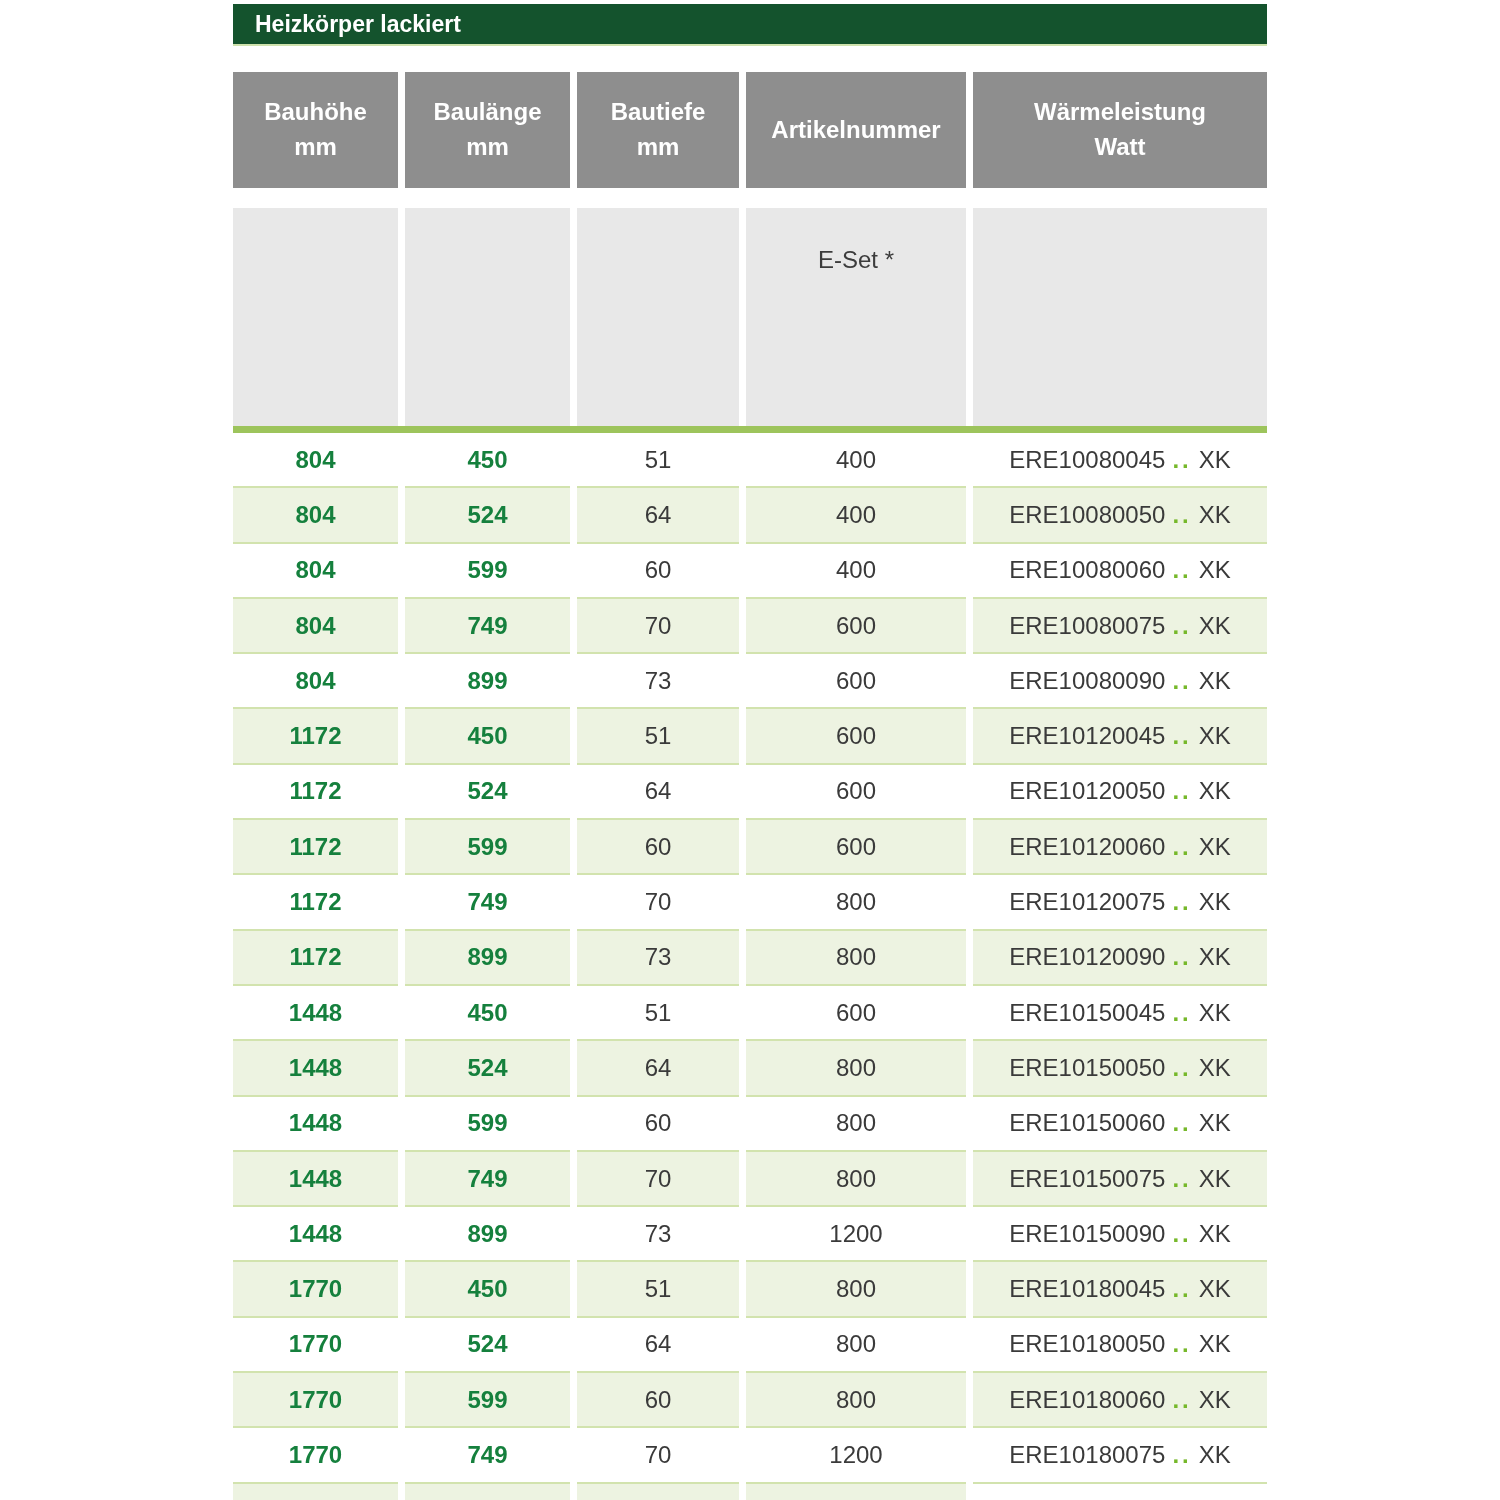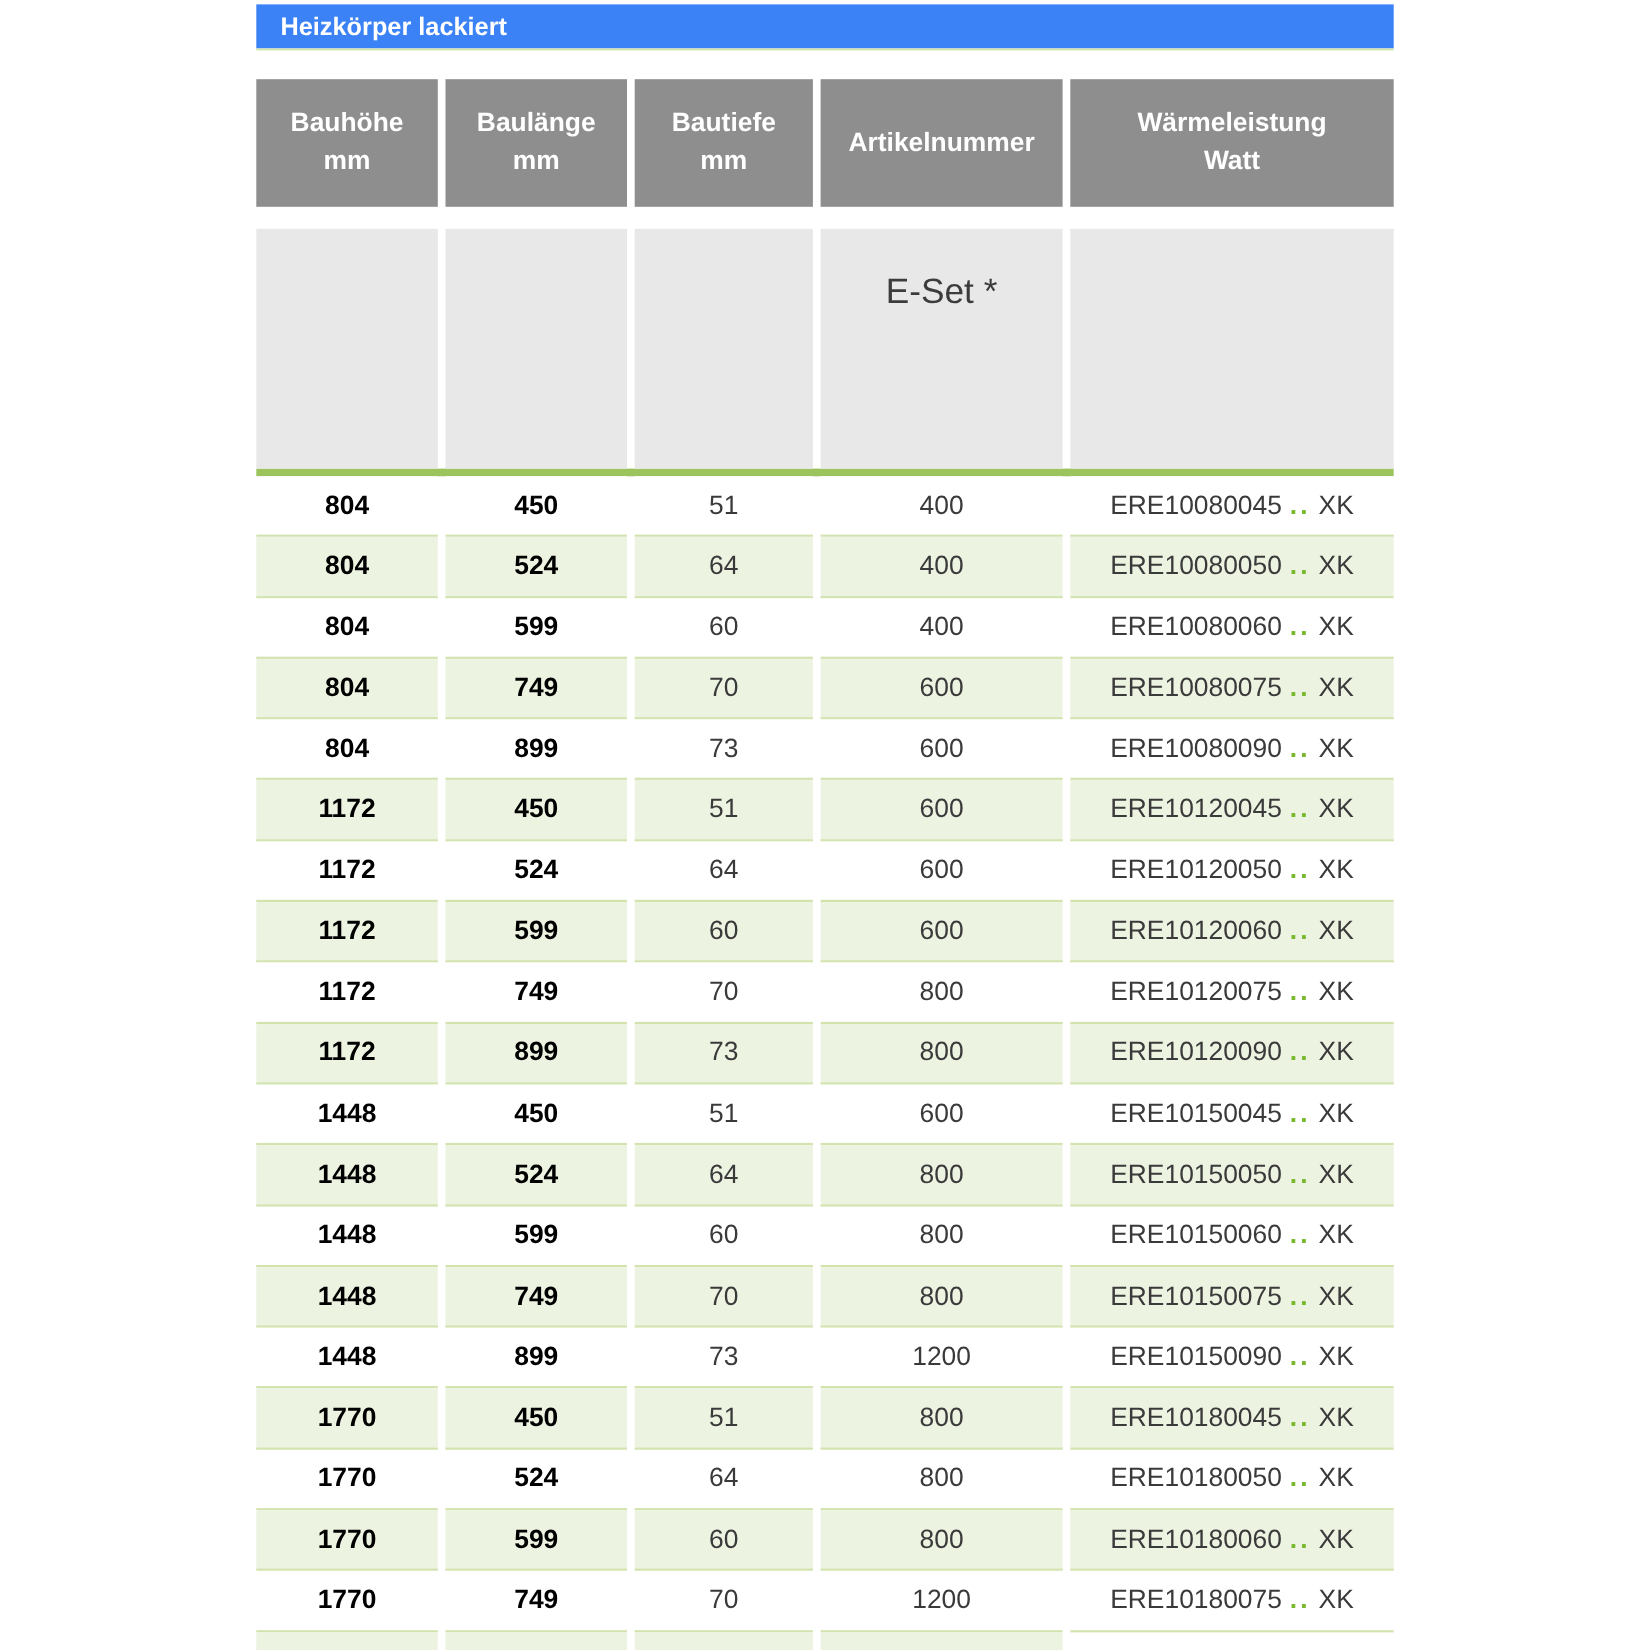--- a/index.html
+++ b/index.html
@@ -11,21 +11,21 @@
     overflow:hidden;
   }
   .table-wrap{
     position:absolute;
     left:233px;
     top:4px;
     width:1034px;
   }
   .title-bar{
     height:40px;
-    background:#3b82f6;
+    background:#14532d;
     color:#ffffff;
     font-weight:bold;
     font-size:23px;
     line-height:40px;
     padding-left:22px;
     box-sizing:border-box;
   }
   .title-rule{height:2px;background:#cfe2ad;}
   .gap{height:6px;background:#ffffff;}
   .grid{
@@ -43,21 +43,21 @@
     display:flex;
     flex-direction:column;
     align-items:center;
     justify-content:center;
     line-height:1.45;
     text-align:center;
   }
   .subhead .cell{
     background:#e8e8e8;
     height:218px;
-    font-size:32px;
+    font-size:24px;
     color:#3c3c3c;
     display:flex;
     align-items:flex-start;
     justify-content:center;
     padding-top:38px;
     box-sizing:border-box;
   }
   .green-rule{height:7px;background:#9dc45c;}
   .row{
     display:grid;
@@ -70,21 +70,21 @@
     align-items:center;
     justify-content:center;
     font-size:24px;
     color:#3a3a3a;
     background:#ffffff;
     border-bottom:2px solid #d2e3ae;
     box-sizing:border-box;
     white-space:nowrap;
   }
   .row.alt .cell{background:#edf3e1;}
-  .cell.b{font-weight:bold;color:#000000;}
+  .cell.b{font-weight:bold;color:#15803d;}
   .art-dots{
     color:#76b82a;
     font-weight:bold;
     margin:0 7px;
     letter-spacing:3px;
   }
 </style>
 </head>
 <body>
 

